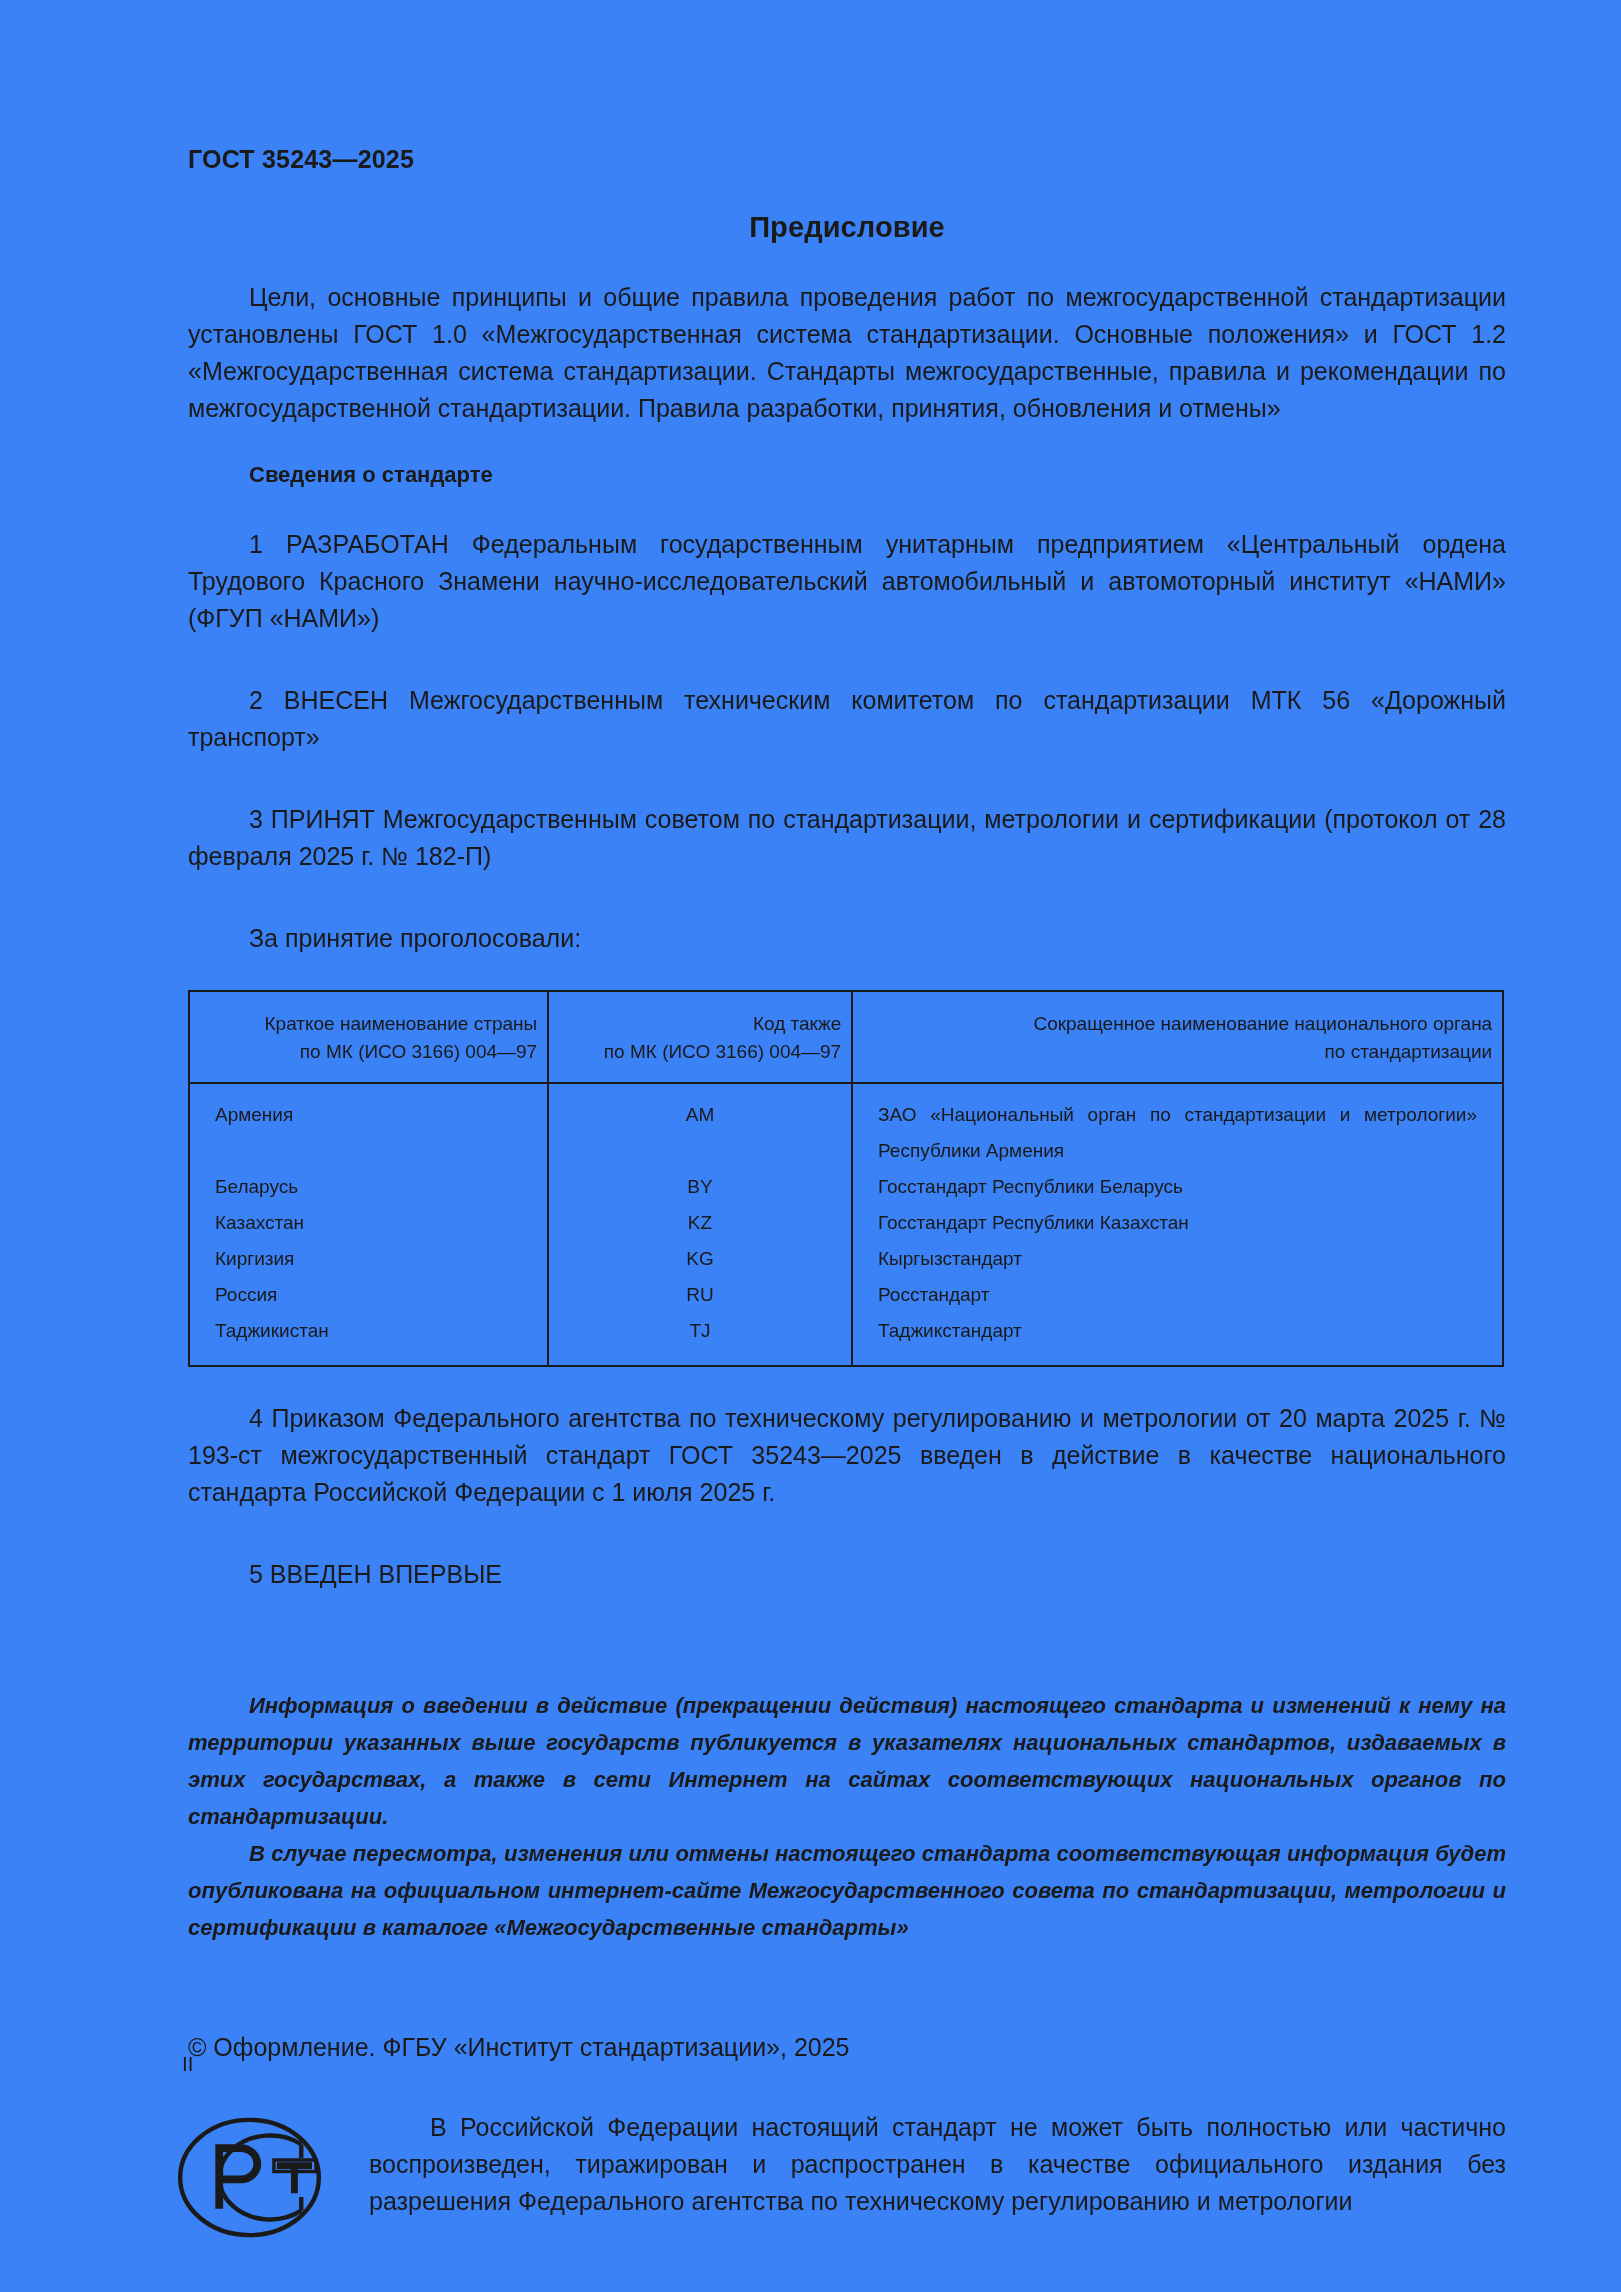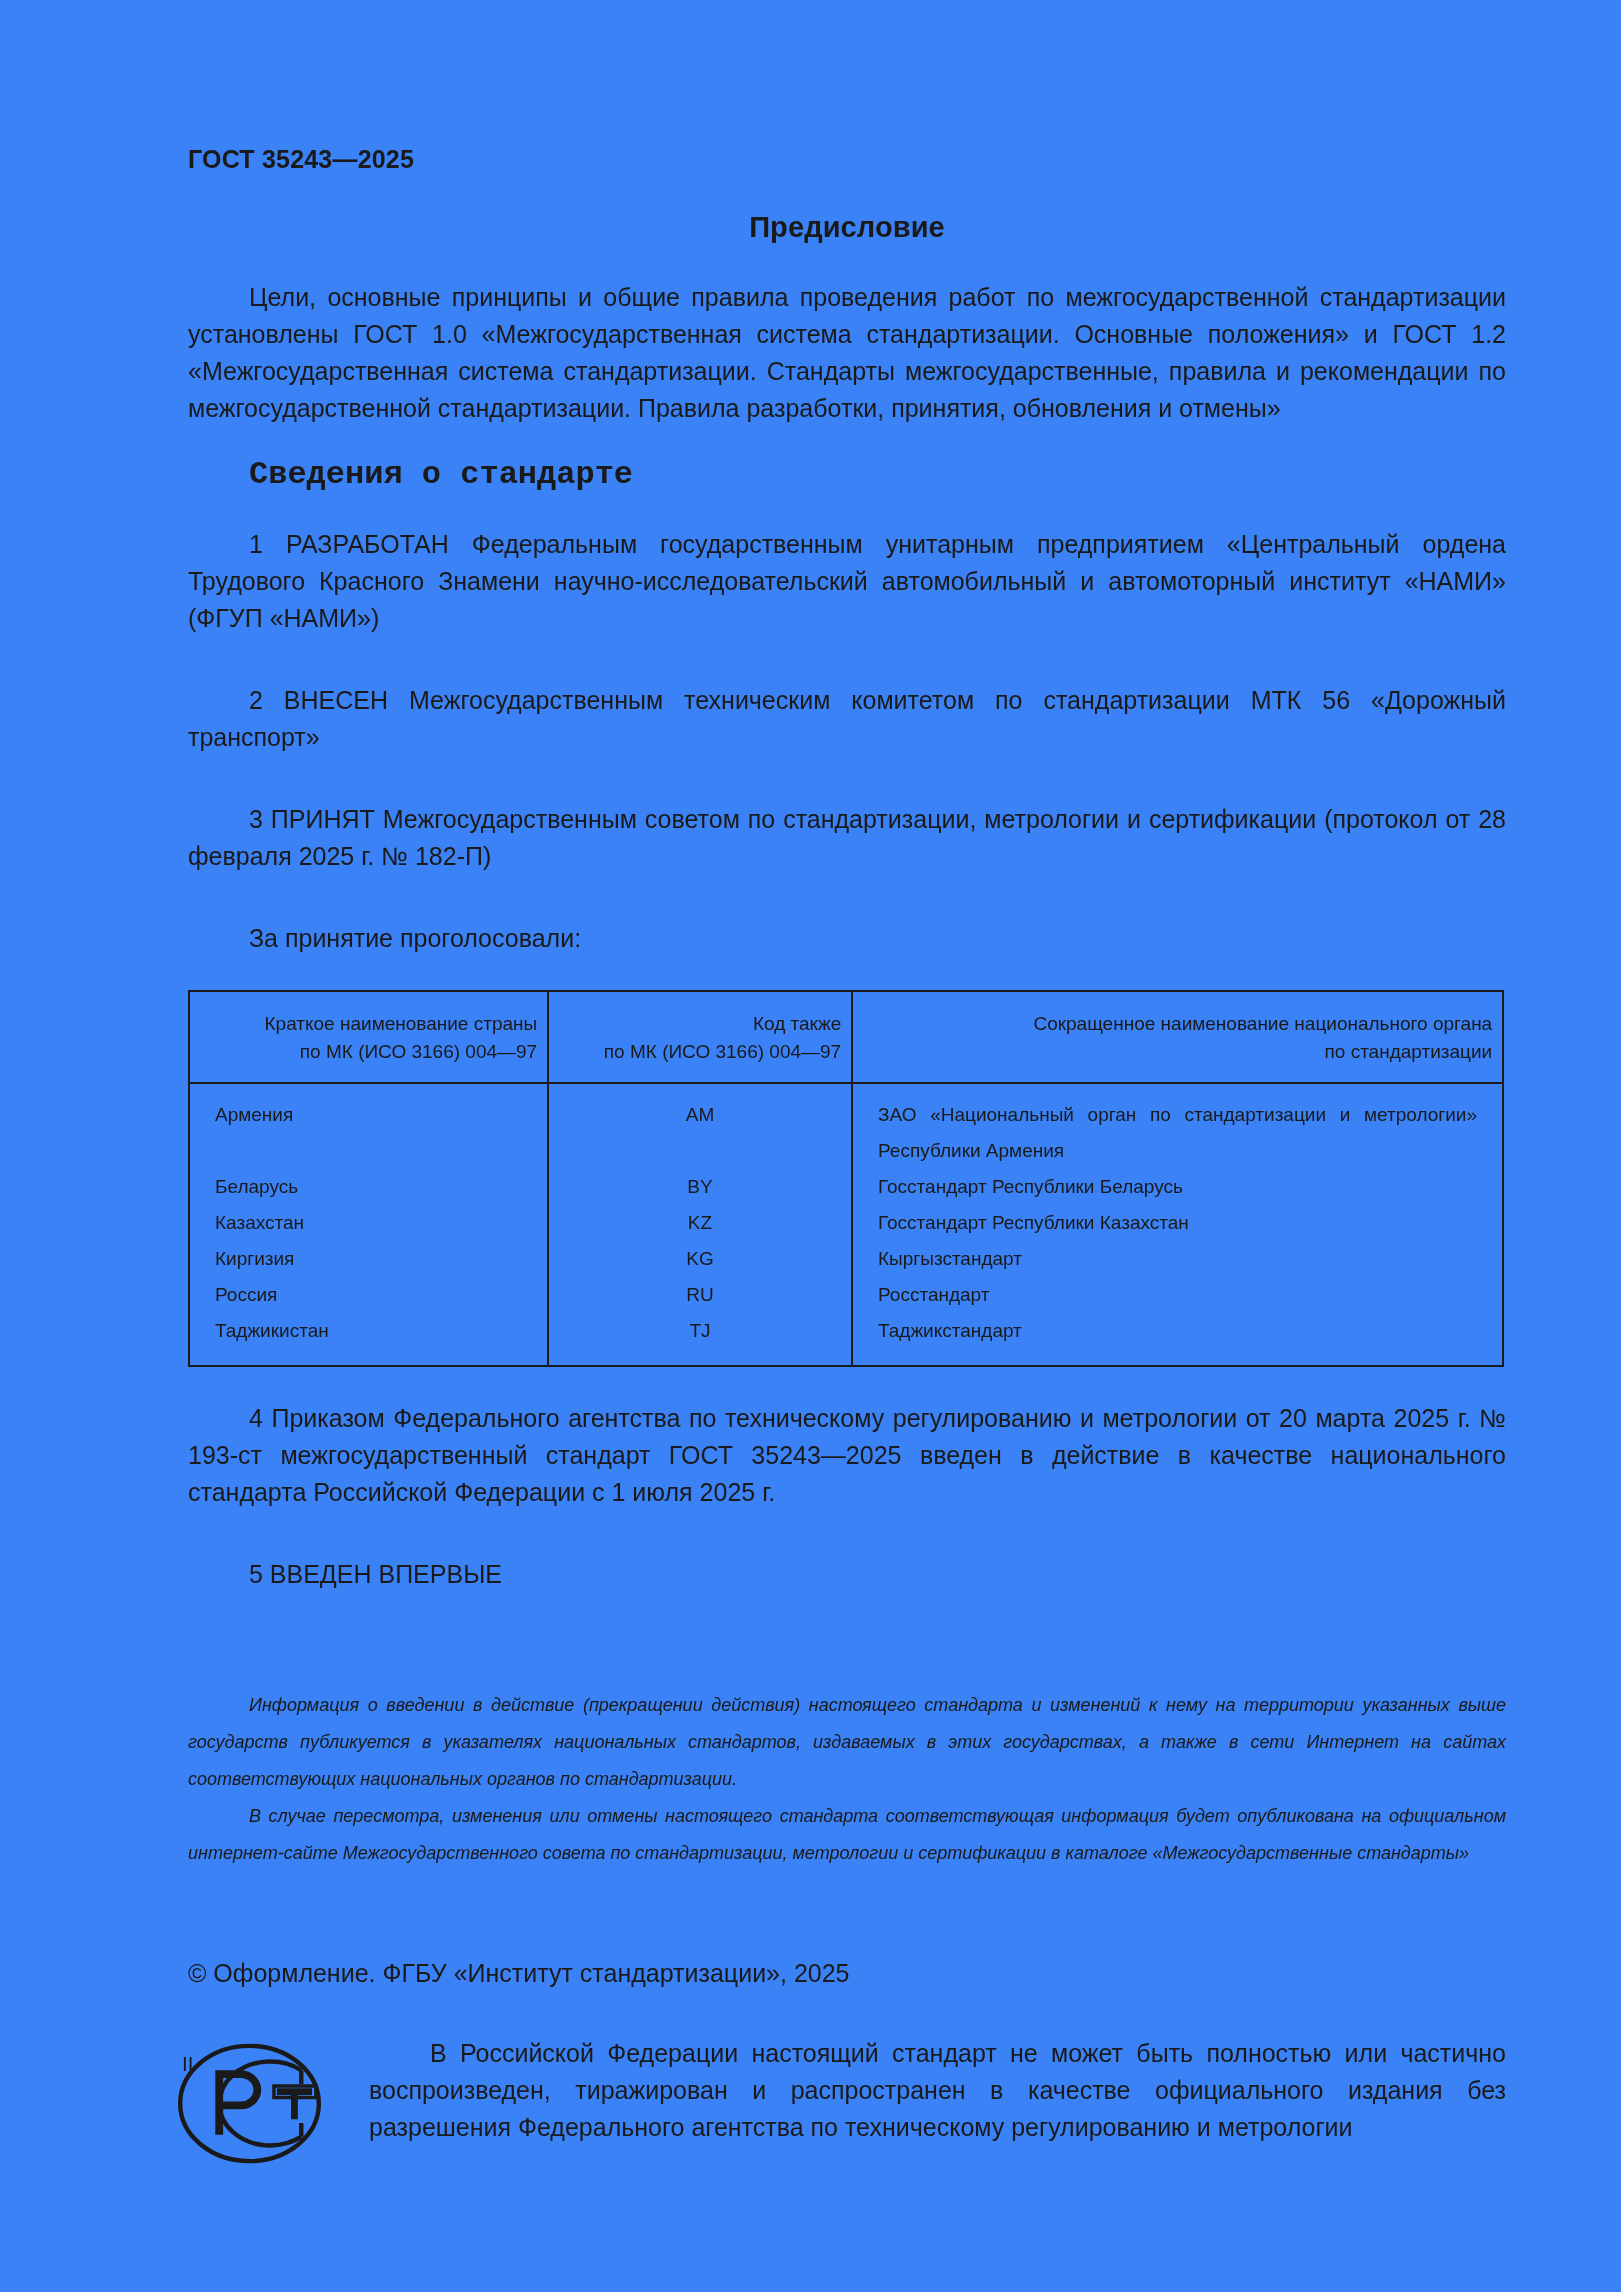--- a/index.html
+++ b/index.html
@@ -52,39 +52,39 @@
     margin: 0;
     font-size: 25px;
     line-height: 37px;
     text-align: justify;
     text-indent: 61px;
     hyphens: manual;
   }
 
   .sec-head {
     margin: 29px 0 0 0;
-    font-size: 32px;
+    font-size: 22px;
     font-weight: bold;
     text-indent: 61px;
     line-height: 37px;
-    font-family: Liberation Mono, monospace;
   }
 
   .gap-sm  { height: 22.5px; }
   .gap-md  { height: 33px; }
   .gap-lg  { height: 45px; }
   .gap-xl  { height: 61px; }
 
   p.italic-par {
     margin: 0;
-    font-size: 18px;
+    font-size: 22px;
     line-height: 37px;
     text-align: justify;
     text-indent: 61px;
     font-style: italic;
+    font-weight: bold;
   }
 
   
   table.votes {
     border-collapse: collapse;
     width: 1313px;
     margin: 0;
     table-layout: fixed;
     border: 2px solid #1a1a1a;
   }

